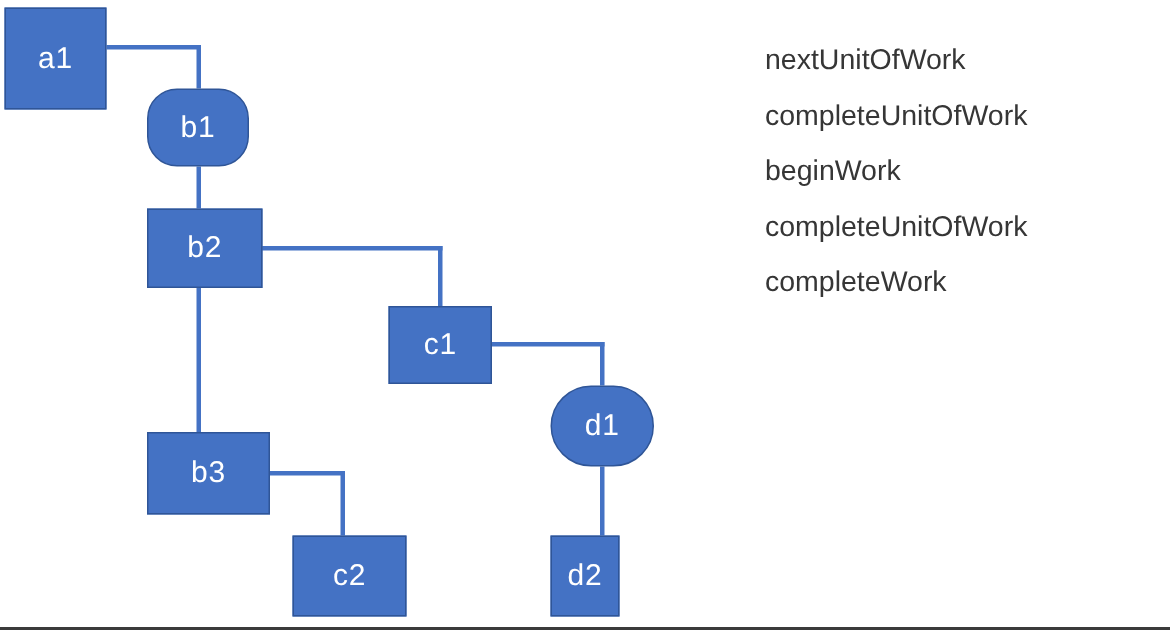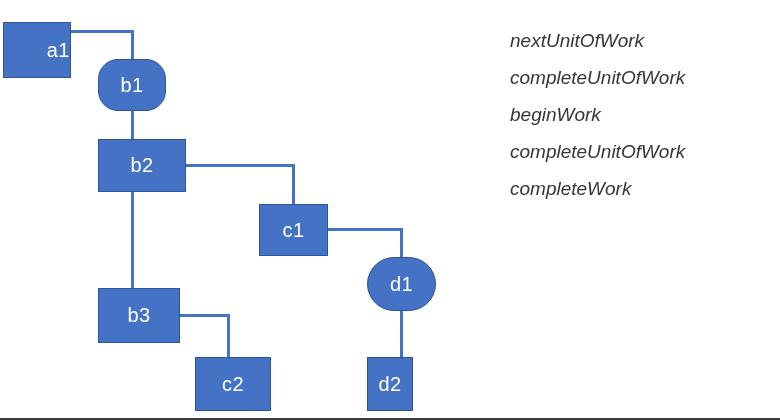--- a/index.html
+++ b/index.html
@@ -39,21 +39,20 @@
     position: absolute;
     left: 510px;
     top: 22px;
     color: var(--list-text, #363636);
     font-size: 19px;
   }
   .fn-item {
     height: 37px;
     line-height: 37px;
     white-space: nowrap;
-    font-style: italic;
   }
   .bottom-rule {
     position: absolute;
     left: 0;
     bottom: 0;
     width: 780px;
     height: 2px;
     background: var(--bottom-rule, #3b3b3b);
   }
 </style>
@@ -67,27 +66,27 @@
   <div class="conn" style="left:131px; top:111px; width:3px;   height:28px;"></div>
   <div class="conn" style="left:167px; top:164px; width:128px; height:3px;"></div>
   <div class="conn" style="left:292px; top:164px; width:3px;   height:40px;"></div>
   <div class="conn" style="left:131px; top:192px; width:3px;   height:96px;"></div>
   <div class="conn" style="left:328px; top:228px; width:75px;  height:3px;"></div>
   <div class="conn" style="left:400px; top:228px; width:3px;   height:29px;"></div>
   <div class="conn" style="left:166px; top:314px; width:64px;  height:3px;"></div>
   <div class="conn" style="left:227px; top:314px; width:3px;   height:43px;"></div>
   <div class="conn" style="left:400px; top:311px; width:3px;   height:46px;"></div>
 
-  <div class="node" style="left:3px;   top:22px;   width:68px; height:56px;justify-content:flex-end;">
+  <div class="node" style="left:3px;   top:5px;   width:68px; height:68px;">
     <span>a1</span>
   </div>
   <div class="node" style="left:98px;  top:59px;  width:68px; height:52px;border-radius:20px;">
     <span>b1</span>
   </div>
-  <div class="node" style="left:98px;  top:139px; width:88px; height:53px;">
+  <div class="node" style="left:98px;  top:139px; width:77px; height:53px;">
     <span>b2</span>
   </div>
   <div class="node" style="left:259px; top:204px; width:69px; height:52px;">
     <span>c1</span>
   </div>
   <div class="node" style="left:367px; top:257px; width:69px; height:54px;border-radius:27px;">
     <span>d1</span>
   </div>
   <div class="node" style="left:98px;  top:288px; width:82px; height:55px;">
     <span>b3</span>

